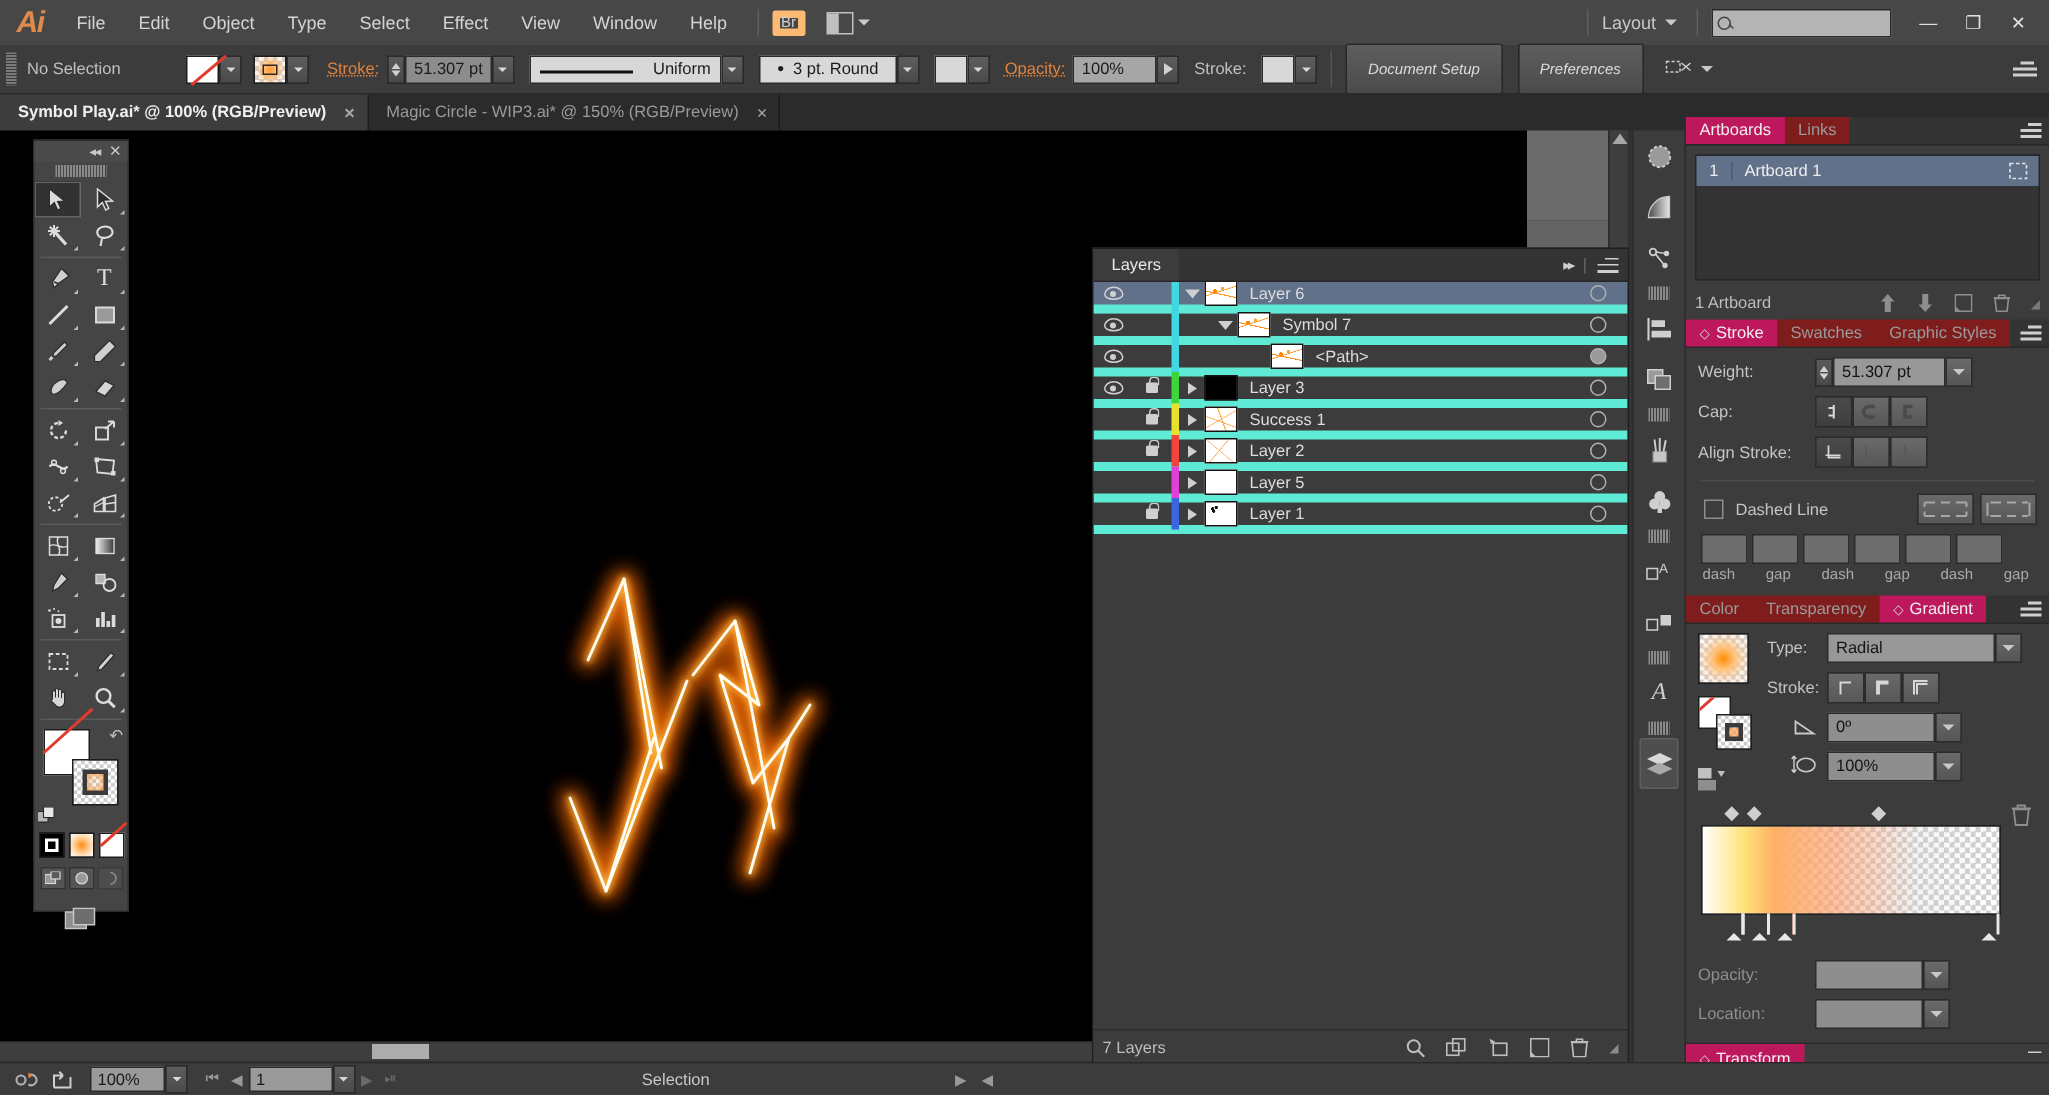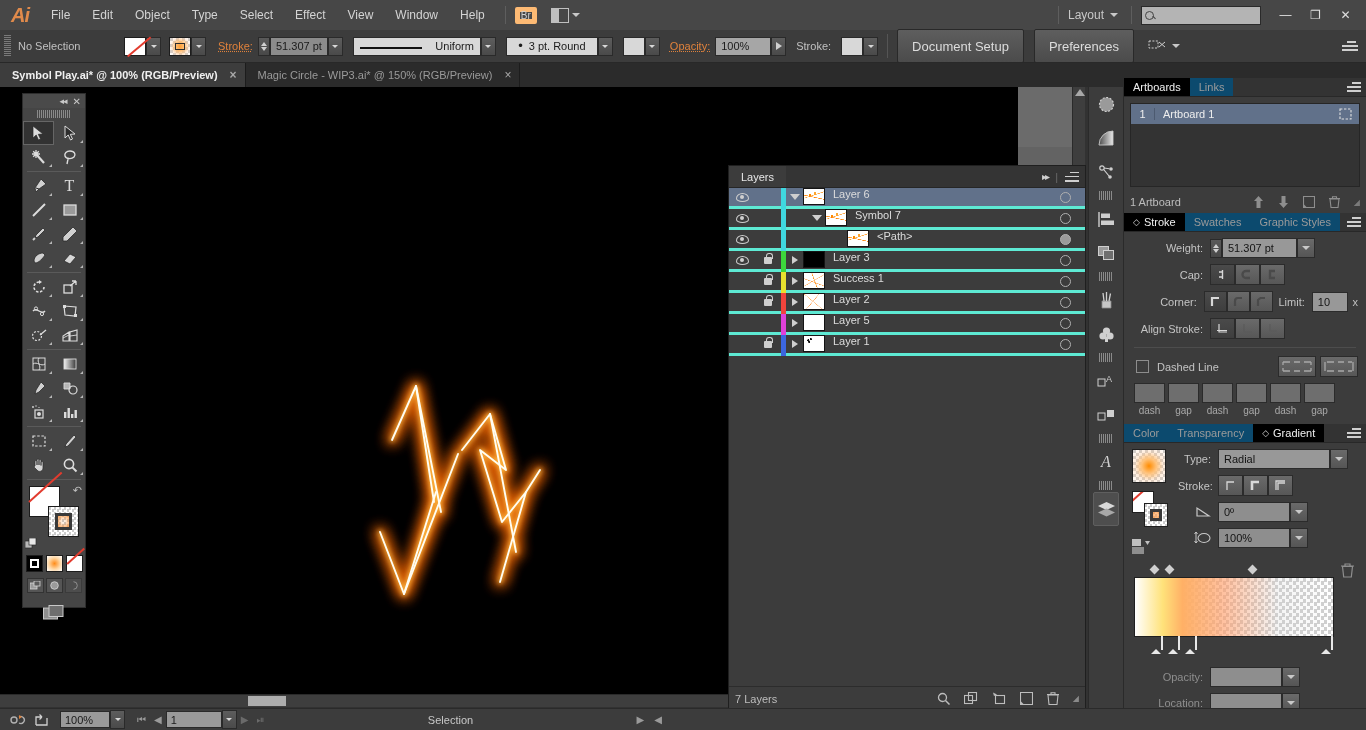--- a/index.html
+++ b/index.html
@@ -57,22 +57,22 @@
      background:linear-gradient(#5a5a5a,#484848); border:1px solid #2a2a2a; align-items:center;}
   .spin i{ width:0;height:0;border-left:3px solid transparent;border-right:3px solid transparent;}
   .spin .up{ border-bottom:4px solid #d0d0d0; margin-bottom:1px;}
   .spin .dn{ border-top:4px solid #d0d0d0; }
   .numfield{ height:19px; background:#8c8c8c; border:1px solid #2a2a2a; color:#1b1b1b;
     font-size:11px; display:flex; align-items:center; padding:0 5px; }
   .widefield{ height:19px; background:#d8d8d8; border:1px solid #2a2a2a; color:#1b1b1b;
     font-size:11px; display:flex; align-items:center; justify-content:flex-end; padding:0 6px; position:relative;}
   .brushline{ position:absolute; left:6px; top:9px; width:62px;height:2px; background:#111;}
   .cbbtn{ height:34px; background:linear-gradient(#5e5e5e,#4b4b4b); border:1px solid #292929;
-    border-radius:2px; color:#dcdcdc; font-size:13px; display:flex;align-items:center;justify-content:center;
-    padding:0 14px;}
+    border-radius:2px; color:#dcdcdc; font-size:10px; display:flex;align-items:center;justify-content:center;
+    padding:0 14px;font-style:italic;}
   .play-tri{ width:0;height:0;border-top:4px solid transparent;border-bottom:4px solid transparent;
     border-left:6px solid #d0d0d0;}
 
   
   .tabbar{ position:absolute; left:0; top:63px; width:1366px; height:24px; background:#2b2b2b;
      display:flex; align-items:flex-end; }
   .doctab{ height:24px; display:flex;align-items:center; padding:0 8px 0 12px; gap:12px;
      font-size:11px; border-right:1px solid #1c1c1c;}
   .doctab.active{ background:#3d3d3d; color:#f0f0f0; font-weight:bold;}
   .doctab.inactive{ background:#2b2b2b; color:#9a9a9a;}
@@ -129,21 +129,21 @@
   .layers{ position:absolute; left:728px; top:165px; width:358px; height:546px;
      background:#3c3c3c; border:1px solid #1f1f1f; }
   .lp-tabbar{ height:22px; background:#343434; display:flex; align-items:stretch; border-bottom:1px solid #262626;}
   .lp-tab{ padding:0 12px; display:flex;align-items:center; background:#3c3c3c; color:#e8e8e8; font-size:11px;}
   .lp-rightico{ margin-left:auto; display:flex;align-items:center; gap:7px; padding-right:6px;}
   .dblarrow{ color:#cfcfcf; font-size:10px; letter-spacing:-2px;}
   .menuico{ width:14px;height:10px; display:flex;flex-direction:column;justify-content:space-between;}
   .menuico i{ height:1.6px;background:#cfcfcf;display:block;}
   .menuico i:first-child{ width:9px; margin-left:5px;}
   .lp-list{ height:498px; background:#3c3c3c; overflow:hidden;}
-  .lrow{ height:21px; display:flex; border-bottom:3px solid #5eead4; font-size:11px;}
+  .lrow{ height:21px; display:flex; align-items:center; border-bottom:6px solid #5eead4; font-size:11px;}
   .lrow.selected{ background:#61718a;}
   .eye{ width:26px; display:flex;align-items:center;justify-content:center;}
   .eyeg{ width:13px;height:9px;border:1.3px solid #cfcfcf;border-radius:50% 50% 50% 50%/60% 60% 40% 40%;
      display:flex;align-items:center;justify-content:center;}
   .eyeg u{ width:4px;height:4px;border-radius:50%;background:#cfcfcf;display:block;}
   .lock{ width:26px; display:flex;align-items:center;justify-content:center;}
   .lockg{ width:8px;height:7px;background:#cfcfcf; position:relative; border-radius:1px;}
   .lockg:before{ content:"";position:absolute;left:1.5px;top:-4px;width:5px;height:5px;
      border:1.3px solid #cfcfcf; border-bottom:none; border-radius:3px 3px 0 0;}
   .lcolor{ width:5px; height:21px; }
@@ -162,35 +162,35 @@
   
   .iconrail{ position:absolute; left:1088px; top:87px; width:36px; height:643px;
      background:#3c3c3c; border-left:1px solid #2a2a2a; border-right:1px solid #2a2a2a;}
   .railcell{ height:34px; display:flex;align-items:center;justify-content:center;}
   .railcell.active{ background:#4e4e4e; border:1px solid #5f5f5f; margin:0 4px; border-radius:2px;}
   .railgrip{ height:9px; margin:2px 10px;
      background:repeating-linear-gradient(to right,#8a8a8a 0,#8a8a8a 1px,transparent 1px,transparent 2px);}
 
   .dock{ position:absolute; left:1124px; top:78px; width:242px; height:652px; background:#3c3c3c;}
   .pnl-tabs{ height:19px; background:#333; display:flex; align-items:stretch; border-bottom:1px solid #282828;}
-  .pnl-tab{ padding:0 9px; display:flex;align-items:center; font-size:11px; color:#9a9a9a; background:#0c4a6e;}
-  .pnl-tab.on{ background:#000000; color:#f0f0f0; }
+  .pnl-tab{ padding:0 9px; display:flex;align-items:center; font-size:11px; color:#9a9a9a; background:#7f1d1d;}
+  .pnl-tab.on{ background:#be185d; color:#f0f0f0; }
   .pnl-tab .dia{ margin-right:4px; color:#d0d0d0; font-size:9px;}
   .pnl-menu{ margin-left:auto; padding-right:5px; display:flex;align-items:center;}
 
   .ab-list{ height:84px; margin:6px; background:#333; border:1px solid #262626;}
   .ab-row{ height:20px; display:flex; align-items:center; background:#61718a; color:#eee; font-size:11px;}
   .ab-num{ width:24px; text-align:center; border-right:1px solid #4c5a70;}
   .ab-name{ flex:1; padding-left:8px;}
   .ab-ico{ width:28px; display:flex;align-items:center;justify-content:center;}
   .ab-foot{ height:18px; display:flex;align-items:center; padding:0 6px; color:#bdbdbd; font-size:11px;}
   .ab-foot .icos{ margin-left:auto; display:flex; gap:14px; align-items:center;}
 
   .prow{ display:flex; align-items:center; margin:6px 8px; }
-  .plabel{ width:78px; text-align:right; padding-right:7px; color:#c4c4c4; font-size:11px;}
+  .plabel{ width:78px; padding-right:7px; color:#c4c4c4; font-size:11px;}
   .plabel.dim{ color:#8e8e8e;}
   .seg{ width:25px;height:21px; background:linear-gradient(#6a6a6a,#575757); border:1px solid #2b2b2b;
      display:flex;align-items:center;justify-content:center;}
   .seg.on{ background:linear-gradient(#4a4a4a,#3e3e3e); }
   .pfield{ height:20px; background:#989898; border:1px solid #2b2b2b; color:#141414; font-size:11px;
      display:flex;align-items:center; padding:0 5px;}
   .pfield.gray{ background:#8e8e8e; }
   .pdd{ width:18px;height:20px; background:linear-gradient(#6a6a6a,#555); border:1px solid #2b2b2b;
      display:flex;align-items:center;justify-content:center;}
   .hr{ height:1px; background:#4d4d4d; margin:8px 10px;}
@@ -1013,41 +1013,20 @@
             <path d="M9 2 H5 A3.5 3.5 0 0 0 5 9 H9" stroke="#4a4a4a" stroke-width="2.4" fill="none"></path>
           </svg>
         </span>
       <span class="seg">
           <svg width="13" height="11" viewBox="0 0 13 11">
             <path d="M9 2 H4 V9 H9" stroke="#4a4a4a" stroke-width="2.4" fill="none"></path>
           </svg>
         </span>
     </div>
 
-    <div class="prow">
-      <span class="plabel">Corner:</span>
-      <span class="seg on">
-          <svg width="13" height="11" viewBox="0 0 13 11">
-            <path d="M3 10 V2 H10" stroke="#d8d8d8" stroke-width="2.2" fill="none"></path>
-          </svg>
-        </span>
-      <span class="seg">
-          <svg width="13" height="11" viewBox="0 0 13 11">
-            <path d="M3 10 V5 A3 3 0 0 1 6 2 H10" stroke="#4a4a4a" stroke-width="2.2" fill="none"></path>
-          </svg>
-        </span>
-      <span class="seg">
-          <svg width="13" height="11" viewBox="0 0 13 11">
-            <path d="M3 10 V4 L5.5 2 H10" stroke="#4a4a4a" stroke-width="2.2" fill="none"></path>
-          </svg>
-        </span>
-      <span class="plabel" style="width:42px;">Limit:</span>
-      <span class="pfield" style="width:38px;">10</span>
-      <span style="color:#c0c0c0;margin-left:5px;">x</span>
-    </div>
 
     <div class="prow">
       <span class="plabel">Align Stroke:</span>
       <span class="seg on">
           <svg width="13" height="11" viewBox="0 0 13 11">
             <path d="M3 1 V9 H11" stroke="#d8d8d8" stroke-width="1.2" fill="none"></path>
             <path d="M1 7.5 H11" stroke="#d8d8d8" stroke-width="1"></path>
           </svg>
         </span>
       <span class="seg">
@@ -1082,21 +1061,21 @@
     </div>
 
     <div style="display:flex;gap:3px;margin:6px 10px 0;">
       <span class="dashbox"></span>
       <span class="dashbox"></span>
       <span class="dashbox"></span>
       <span class="dashbox"></span>
       <span class="dashbox"></span>
       <span class="dashbox"></span>
     </div>
-    <div style="display:flex;gap:3px;margin:2px 10px 0;">
+    <div style="display:flex;gap:16px;margin:2px 10px 0;">
       <span class="dashlbl">dash</span>
       <span class="dashlbl">gap</span>
       <span class="dashlbl">dash</span>
       <span class="dashlbl">gap</span>
       <span class="dashlbl">dash</span>
       <span class="dashlbl">gap</span>
     </div>
 
     <div class="pnl-tabs" style="margin-top:8px;">
       <div class="pnl-tab">Color</div>

